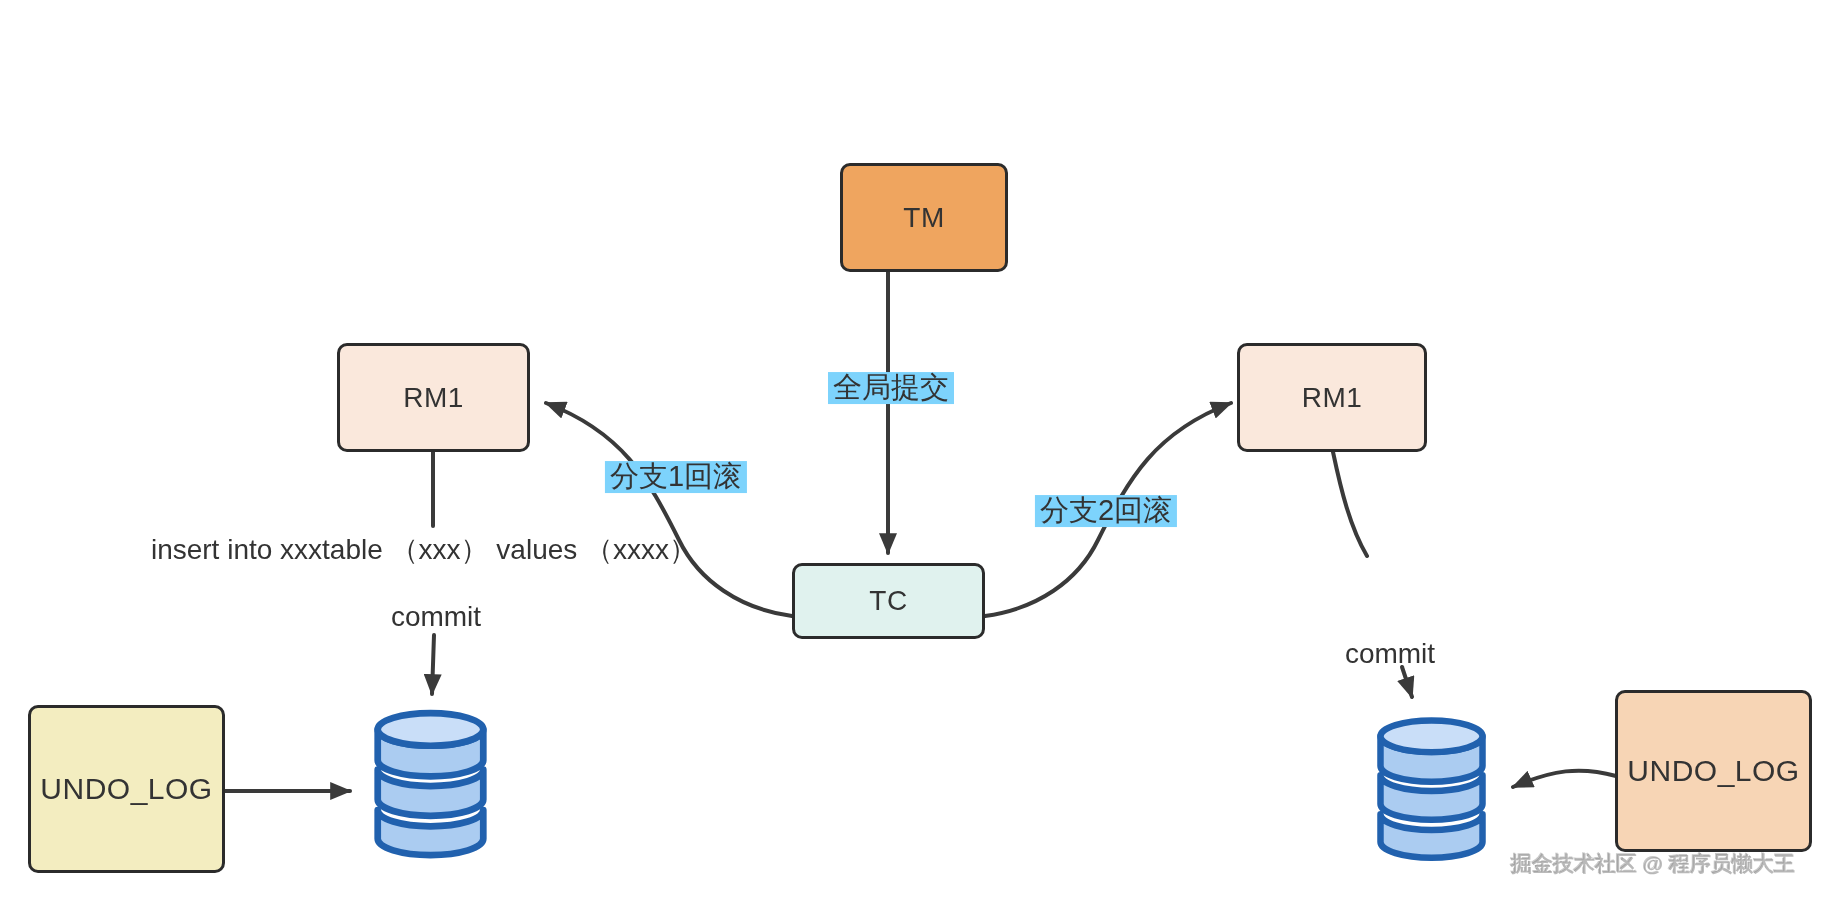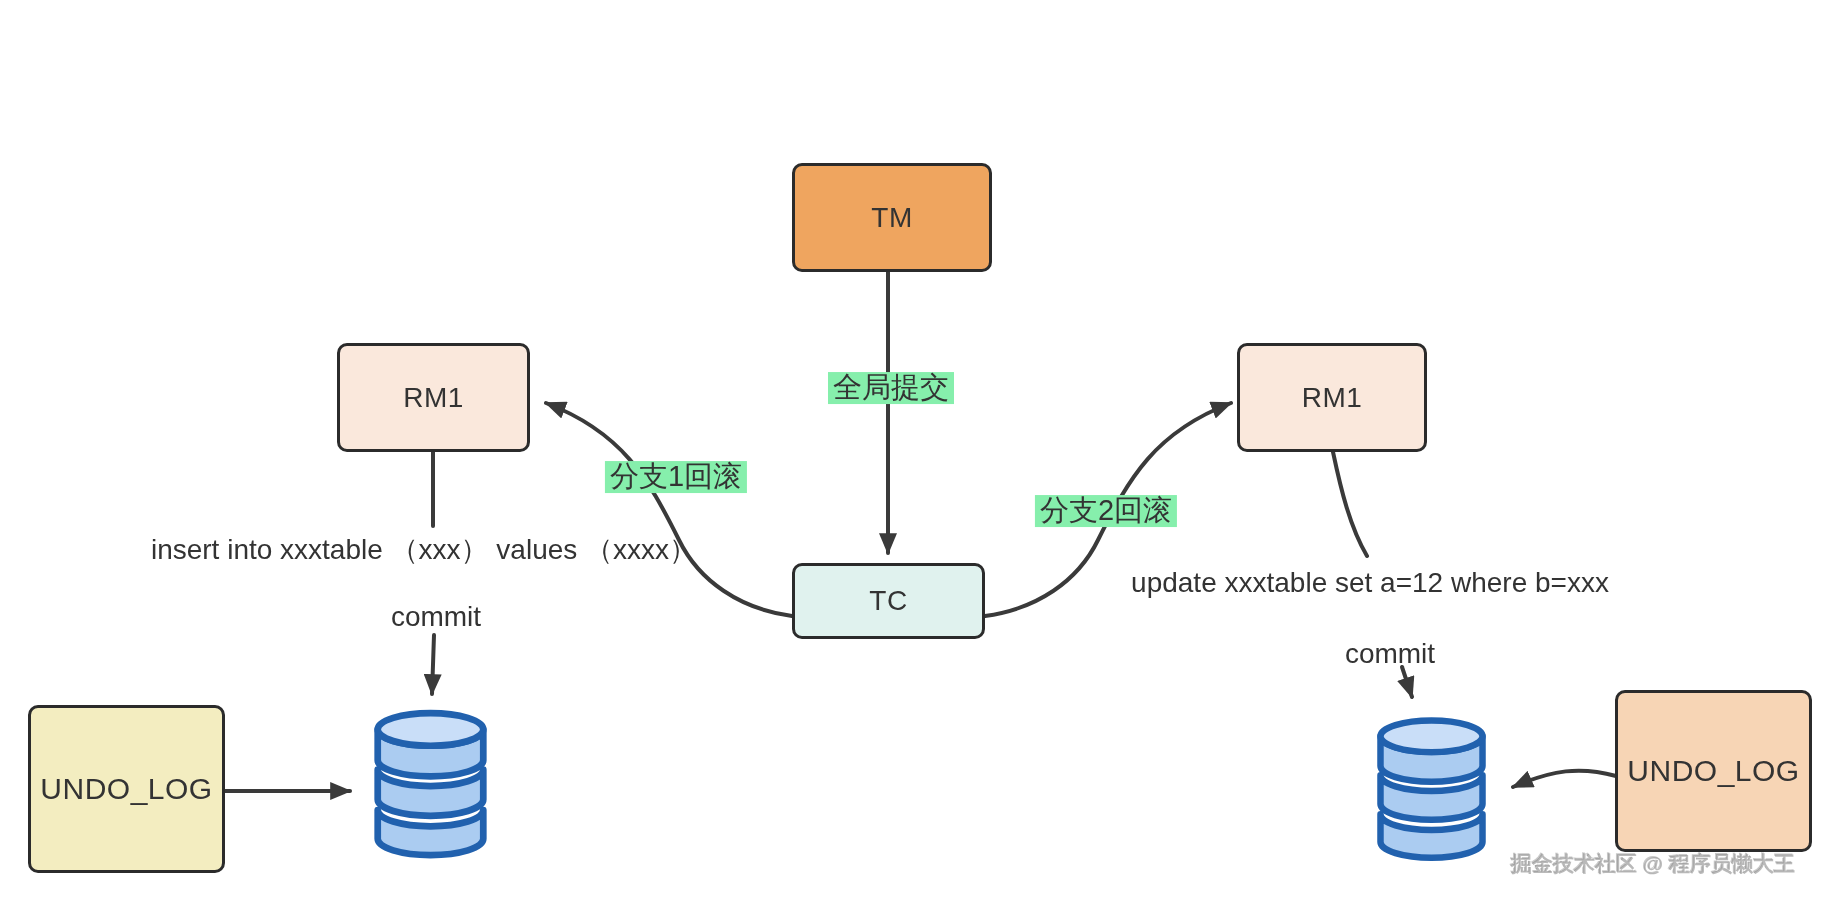--- a/index.html
+++ b/index.html
@@ -15,35 +15,35 @@
   .node{
     position:absolute;
     border:3.5px solid #2b2b2b;
     border-radius:10px;
     display:flex;align-items:center;justify-content:center;
     font-size:28px;
     color:#333333;
     box-sizing:border-box;
     letter-spacing:.5px;
   }
-  .node.tm{left:792px;top:163px;width:200px;height:109px;}
+  .node.tm{left:840px;top:163px;width:168px;height:109px;}
   .node.tc{left:792px;top:563px;width:193px;height:76px;}
   .node.rm-left{left:337px;top:343px;width:193px;height:109px;}
   .node.rm-right{left:1237px;top:343px;width:190px;height:109px;}
   .node.undo-left{left:28px;top:705px;width:197px;height:168px;font-size:30px;}
   .node.undo-right{left:1615px;top:690px;width:197px;height:162px;font-size:30px;}
   .lbl{
     position:absolute;
     transform:translate(-50%,-50%);
     white-space:nowrap;
     font-size:28px;
     color:#333333;
     line-height:1.1;
   }
-  .lbl.cn{font-size:29px;background:#86efac;padding:0 5px;}
+  .lbl.cn{font-size:29px;background:#7dd3fc;padding:0 5px;}
   .lbl.global{left:891px;top:388px;}
   .lbl.branch1{left:676px;top:477px;}
   .lbl.branch2{left:1106px;top:511px;}
   .lbl.sql-left{left:408px;top:550px;margin-left:16px;}
   .lbl.commit-left{left:436px;top:617px;}
   .lbl.sql-right{left:1370px;top:583px;}
   .lbl.commit-right{left:1390px;top:654px;}
   .db{position:absolute;}
   .db.left{left:371px;top:702px;}
   .db.right{left:1374px;top:707px;}
@@ -123,18 +123,17 @@
   <div class="node undo-right" style="background-color: rgb(247, 213, 181);">
     <span>UNDO_LOG</span>
   </div>
 
   <div class="lbl cn global">全局提交</div>
   <div class="lbl cn branch1">分支1回滚</div>
   <div class="lbl cn branch2">分支2回滚</div>
 
   <div class="lbl sql-left">insert into xxxtable （xxx） values （xxxx）</div>
   <div class="lbl commit-left">commit</div>
-  <div class="lbl sql-right">update xxxtable set a=12 where b=xxx</div>
   <div class="lbl commit-right">commit</div>
 
   <div class="watermark">掘金技术社区 @ 程序员懒大王</div>
 
 </div>
 
 </body></html>

